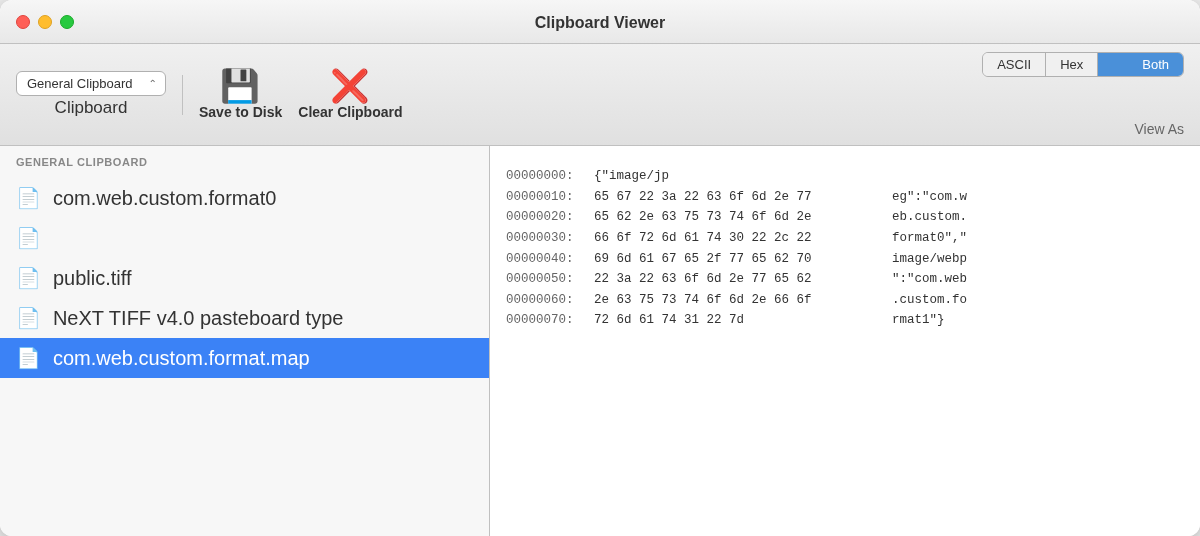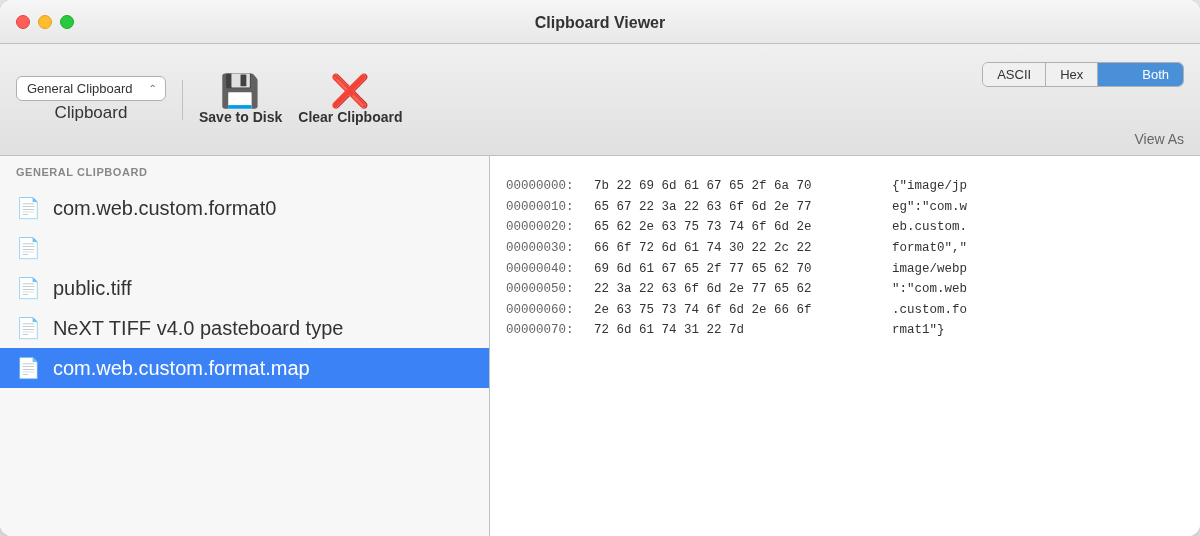--- a/index.html
+++ b/index.html
@@ -125,21 +125,20 @@
       color: #666;
       margin-top: 40px;
     }
 
     .view-as-buttons {
       display: flex;
       gap: 0;
       border: 1px solid #b0b0b0;
       border-radius: 6px;
       overflow: hidden;
-      margin-top: 10px;
     }
 
     .view-btn {
       padding: 4px 14px;
       font-size: 13px;
       background: #f0f0f0;
       border: none;
       border-right: 1px solid #b0b0b0;
       cursor: pointer;
       color: #333;
@@ -329,21 +328,20 @@
         <li class="sidebar-item active">
           <span class="item-icon">📄</span>
           <span class="item-label">com.web.custom.format.map</span>
         </li>
       </ul>
     </div>
 
     <div class="hex-view">
       <div class="hex-row">
         <span class="hex-address">00000000:</span>
-        <span class="hex-bytes">7b 22 69 6d 61 67 65 2f 6a 70</span>
         <span class="hex-ascii">{"image/jp</span>
       </div>
       <div class="hex-row">
         <span class="hex-address">00000010:</span>
         <span class="hex-bytes">65 67 22 3a 22 63 6f 6d 2e 77</span>
         <span class="hex-ascii">eg":"com.w</span>
       </div>
       <div class="hex-row">
         <span class="hex-address">00000020:</span>
         <span class="hex-bytes">65 62 2e 63 75 73 74 6f 6d 2e</span>

